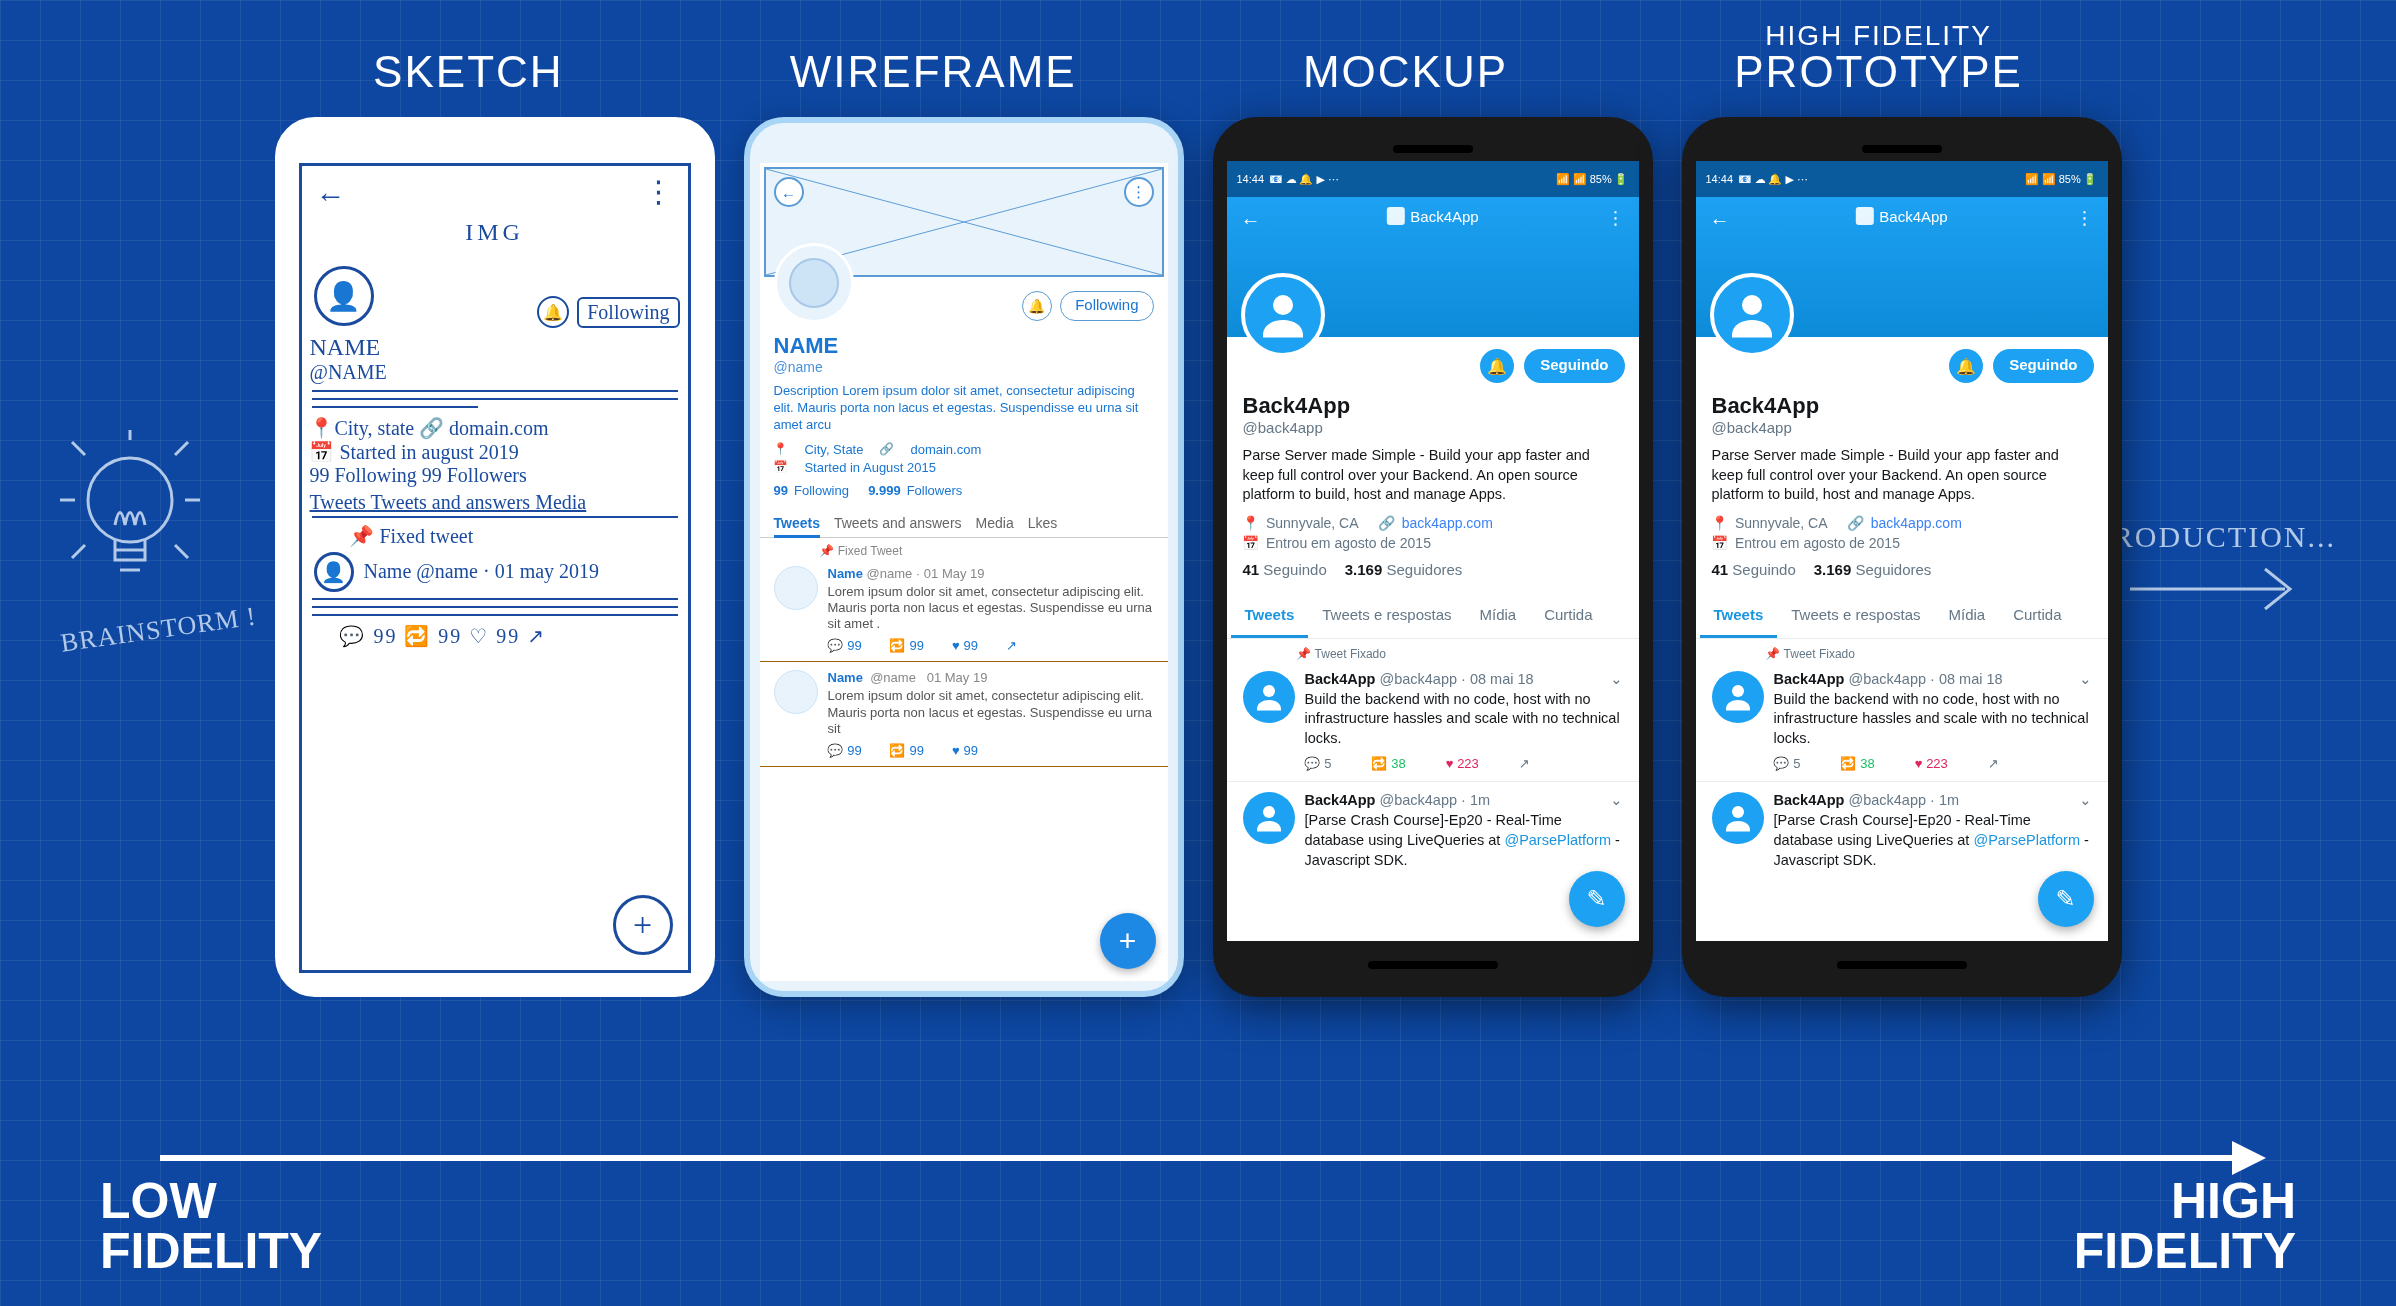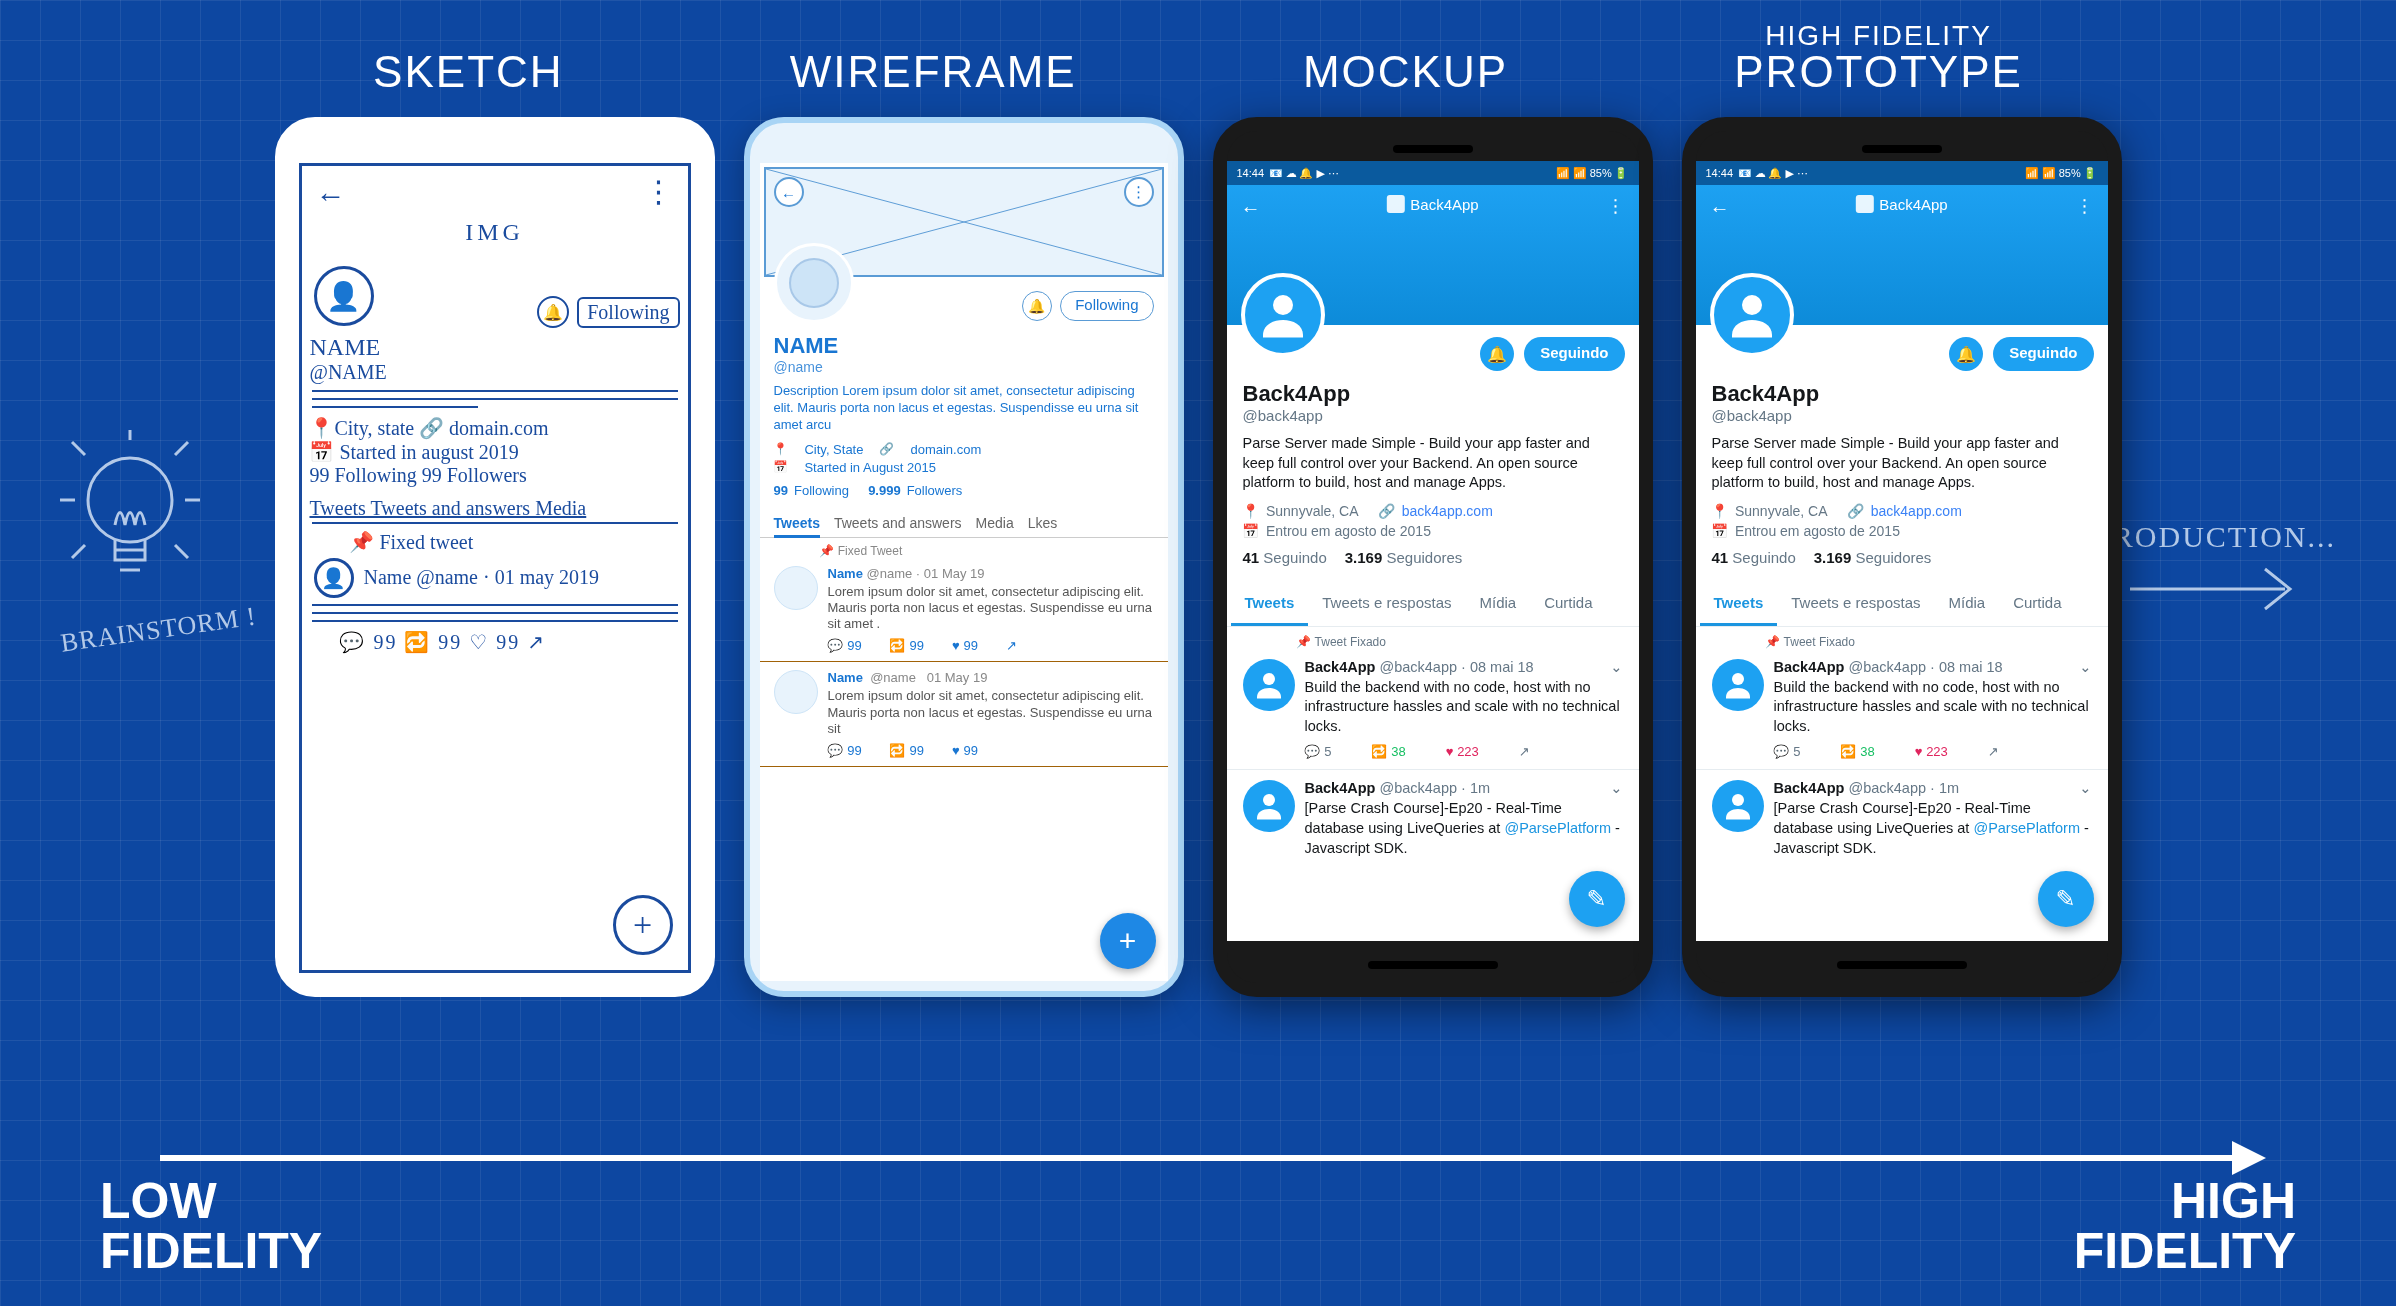--- a/index.html
+++ b/index.html
@@ -67,21 +67,21 @@
 .wire-tweet .tname{font-weight:600}
 .wire-tweet .thandle{color:#888}
 .wire-tweet .tbody{color:#555;margin:3px 0;line-height:1.25}
 .tweet-stats{display:flex;gap:28px;font-size:13px;color:#1976d2;margin-top:6px}
 .wire-fab{position:absolute;bottom:12px;right:12px;width:56px;height:56px;background:#1e88e5;border-radius:50%;display:flex;align-items:center;justify-content:center;color:#fff;font-size:30px;box-shadow:0 3px 8px rgba(0,0,0,.3)}
 
 .android-frame{border:14px solid #1a1a1a;border-radius:44px;background:#1a1a1a;padding:30px 0 40px;box-shadow:0 10px 40px rgba(0,0,0,.5);position:relative}
 .android-frame::before{content:"";position:absolute;top:14px;left:50%;transform:translateX(-50%);width:80px;height:8px;background:#000;border-radius:5px}
 .android-frame::after{content:"";position:absolute;bottom:14px;left:50%;transform:translateX(-50%);width:130px;height:8px;background:#000;border-radius:5px}
 .android-inner{background:#fff;height:780px;overflow:hidden;font-size:15px;color:#14171a;position:relative}
-.status-bar{height:24px;background:#0a5a9e;color:#fff;font-size:12px;display:flex;justify-content:space-between;align-items:center;padding:0 10px}
+.status-bar{height:36px;background:#0a5a9e;color:#fff;font-size:12px;display:flex;justify-content:space-between;align-items:center;padding:0 10px}
 .status-bar .icons{display:flex;gap:5px;font-size:11px}
 .tw-header{height:140px;background:linear-gradient(180deg,#1da1f2,#0d8bd9);position:relative;color:#fff}
 .tw-header .back{position:absolute;top:10px;left:14px;font-size:20px}
 .tw-header .dots{position:absolute;top:10px;right:14px;font-size:18px}
 .tw-header .brand{position:absolute;top:10px;left:50%;transform:translateX(-50%);font-size:15px;display:flex;align-items:center;gap:6px}
 .tw-header .brand-ico{width:18px;height:18px;background:#fff;border-radius:3px;opacity:.9}
 .tw-avatar{width:84px;height:84px;border:4px solid #fff;background:#1da1f2;border-radius:50%;position:absolute;top:112px;left:14px;display:flex;align-items:center;justify-content:center;color:#fff;font-size:40px}
 .tw-avatar svg{width:60px;height:60px}
 .tw-btns{display:flex;justify-content:flex-end;gap:10px;padding:12px 14px 0}
 .tw-btns .bell{width:34px;height:34px;background:#1da1f2;border-radius:50%;display:flex;align-items:center;justify-content:center;color:#fff;font-size:16px}
@@ -172,21 +172,21 @@
         </div>
         <div style="clear:both;height:6px"></div>
         <div style="font-size:24px">NAME</div>
         <div>@NAME</div>
         <div class="sline"></div>
           <div class="sline"></div>
           <div class="sline" style="width:45%"></div>
         <div style="margin-top:8px">📍City, state   🔗 domain.com</div>
         <div>📅 Started in august 2019</div>
         <div>99 Following   99 Followers</div>
-        <div style="margin-top:10px;text-decoration:underline">Tweets  Tweets and answers  Media</div>
+        <div style="margin-top:4px;text-decoration:underline">Tweets  Tweets and answers  Media</div>
         <div class="sline" style="margin-top:2px"></div>
         <div style="padding-left:40px;margin-top:6px">📌 Fixed tweet</div>
         <div style="display:flex;gap:10px;margin-top:4px">
           <div class="sketch-avatar" style="width:40px;height:40px;font-size:20px">👤</div>
           <div style="flex:1;padding-top:8px">Name  @name · 01 may 2019</div>
         </div>
         <div class="sline"></div>
           <div class="sline"></div>
           <div class="sline"></div>
         <div style="margin-top:8px;padding-left:30px;letter-spacing:2px">💬 99    🔁 99    ♡ 99    ↗</div>

